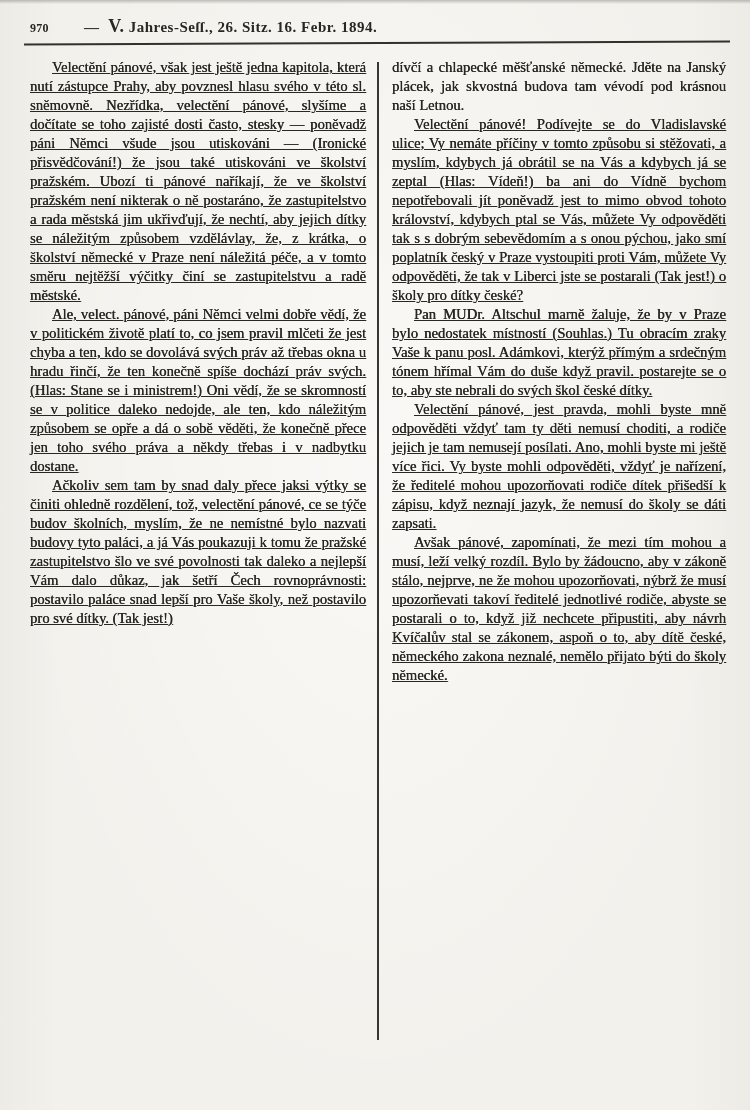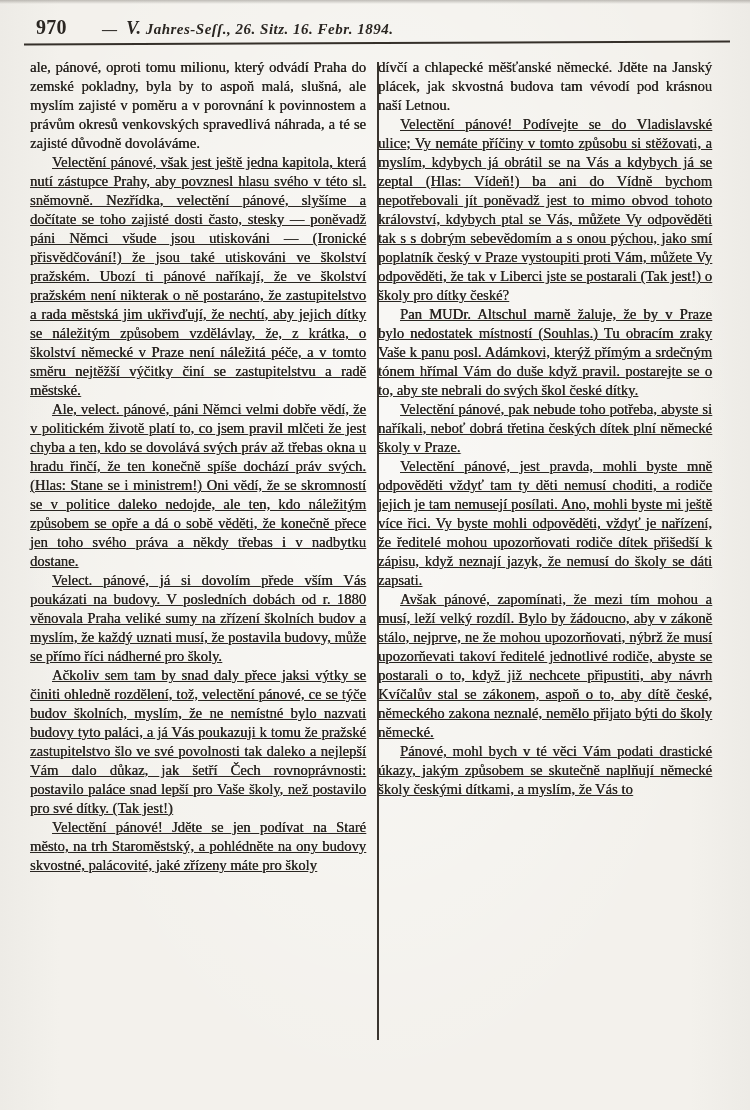--- a/index.html
+++ b/index.html
@@ -33,33 +33,31 @@
     right: 24px;
     display: flex;
     align-items: baseline;
     font-size: 15px;
     font-weight: bold;
     letter-spacing: 0.3px;
     white-space: nowrap;
   }
   .page-number {
     margin-right: 26px;
-    font-size: 20px;
-    margin-left: 6px;
+    font-size: 12px;
   }
   .header-czech .initial,
   .header-german .initial {
     font-size: 18px;
   }
   .header-sep {
     margin: 0 9px;
   }
   .header-german {
     letter-spacing: 0.5px;
-    font-style: italic;
   }
   .header-rule {
     position: absolute;
     top: 42px;
     left: 24px;
     right: 20px;
     height: 2px;
     background: #35302a;
     transform: rotate(-0.25deg);
   }
@@ -81,21 +79,21 @@
   .col {
     position: absolute;
     top: 0;
     width: 336px;
     text-align: justify;
     font-size: 14.6px;
     line-height: 19px;
     text-shadow: 0.3px 0 0 currentColor;
   }
   .col-left  { left: 0; }
-  .col-right { left: 348px; width: 334px; }
+  .col-right { left: 362px; width: 334px; }
   .col p {
     margin: 0;
     text-indent: 0;
   }
   .col p.indent {
     text-indent: 22px;
     text-decoration: underline;
   }
 </style>
 </head>
@@ -108,30 +106,25 @@
     <span class="page-number">970</span>
     <span class="header-sep">—</span>
     <span class="header-german"><span class="initial">V.</span><span> Jahres-Seſſ., 26. Sitz. 16. Febr. 1894.</span></span>
   </div>
 
   <div class="header-rule"></div>
 
   <div class="body-area">
     <div class="column-divider"></div>
     <div class="col col-left" id="col-left">
-        <p class="">ale, pánové, oproti tomu milionu, který odvádí Praha do zemské pokladny, byla by to aspoň malá, slušná, ale myslím zajisté v poměru a v porovnání k povinnostem a právům okresů venkovských spravedlivá náhrada, a té se zajisté důvodně dovoláváme.</p>
         <p class="indent">Velectění pánové, však jest ještě jedna kapitola, která nutí zástupce Prahy, aby povznesl hlasu svého v této sl. sněmovně. Nezřídka, velectění pánové, slyšíme a dočítate se toho zajisté dosti často, stesky — poněvadž páni Němci všude jsou utiskováni — (Ironické přisvědčování!) že jsou také utiskováni ve školství pražském. Ubozí ti pánové naříkají, že ve školství pražském není nikterak o ně postaráno, že zastupitelstvo a rada městská jim ukřivďují, že nechtí, aby jejich dítky se náležitým způsobem vzdělávlay, že, z krátka, o školství německé v Praze není náležitá péče, a v tomto směru nejtěžší výčitky činí se zastupitelstvu a radě městské.</p>
         <p class="indent">Ale, velect. pánové, páni Němci velmi dobře vědí, že v politickém životě platí to, co jsem pravil mlčeti že jest chyba a ten, kdo se dovolává svých práv až třebas okna u hradu řinčí, že ten konečně spíše dochází práv svých. (Hlas: Stane se i ministrem!) Oni vědí, že se skromností se v politice daleko nedojde, ale ten, kdo náležitým způsobem se opře a dá o sobě věděti, že konečně přece jen toho svého práva a někdy třebas i v nadbytku dostane.</p>
-        <p class="indent">Velect. pánové, já si dovolím přede vším Vás poukázati na budovy. V posledních dobách od r. 1880 věnovala Praha veliké sumy na zřízení školních budov a myslím, že každý uznati musí, že postavila budovy, může se přímo říci nádherné pro školy.</p>
         <p class="indent">Ačkoliv sem tam by snad daly přece jaksi výtky se činiti ohledně rozdělení, tož, velectění pánové, ce se týče budov školních, myslím, že ne nemístné bylo nazvati budovy tyto paláci, a já Vás poukazuji k tomu že pražské zastupitelstvo šlo ve své povolnosti tak daleko a nejlepší Vám dalo důkaz, jak šetří Čech rovnoprávnosti: postavilo paláce snad lepší pro Vaše školy, než postavilo pro své dítky. (Tak jest!)</p>
-        <p class="indent">Velectění pánové! Jděte se jen podívat na Staré město, na trh Staroměstský, a pohlédněte na ony budovy skvostné, palácovité, jaké zřízeny máte pro školy</p>
       </div>
     <div class="col col-right" id="col-right">
         <p class="">dívčí a chlapecké měšťanské německé. Jděte na Janský plácek, jak skvostná budova tam vévodí pod krásnou naší Letnou.</p>
         <p class="indent">Velectění pánové! Podívejte se do Vladislavské ulice; Vy nemáte příčiny v tomto způsobu si stěžovati, a myslím, kdybych já obrátil se na Vás a kdybych já se zeptal (Hlas: Vídeň!) ba ani do Vídně bychom nepotřebovali jít poněvadž jest to mimo obvod tohoto království, kdybych ptal se Vás, můžete Vy odpověděti tak s s dobrým sebevědomím a s onou pýchou, jako smí poplatník český v Praze vystoupiti proti Vám, můžete Vy odpověděti, že tak v Liberci jste se postarali (Tak jest!) o školy pro dítky české?</p>
         <p class="indent">Pan MUDr. Altschul marně žaluje, že by v Praze bylo nedostatek místností (Souhlas.) Tu obracím zraky Vaše k panu posl. Adámkovi, kterýž přímým a srdečným tónem hřímal Vám do duše když pravil. postarejte se o to, aby ste nebrali do svých škol české dítky.</p>
-        <p class="indent">Velectění pánové, pak nebude toho potřeba, abyste si naříkali, neboť dobrá třetina českých dítek plní německé školy v Praze.</p>
         <p class="indent">Velectění pánové, jest pravda, mohli byste mně odpověděti vždyť tam ty děti nemusí choditi, a rodiče jejich je tam nemusejí posílati. Ano, mohli byste mi ještě více řici. Vy byste mohli odpověděti, vždyť je nařízení, že ředitelé mohou upozorňovati rodiče dítek přišedší k zápisu, když neznají jazyk, že nemusí do školy se dáti zapsati.</p>
         <p class="indent">Avšak pánové, zapomínati, že mezi tím mohou a musí, leží velký rozdíl. Bylo by žádoucno, aby v zákoně stálo, nejprve, ne že mohou upozorňovati, nýbrž že musí upozorňevati takoví ředitelé jednotlivé rodiče, abyste se postarali o to, když již nechcete připustiti, aby návrh Kvíčalův stal se zákonem, aspoň o to, aby dítě české, německého zakona neznalé, nemělo přijato býti do školy německé.</p>
-        <p class="indent">Pánové, mohl bych v té věci Vám podati drastické úkazy, jakým způsobem se skutečně naplňují německé školy českými dítkami, a myslím, že Vás to</p>
       </div>
   </div>
 </div>
 
 </body></html>

